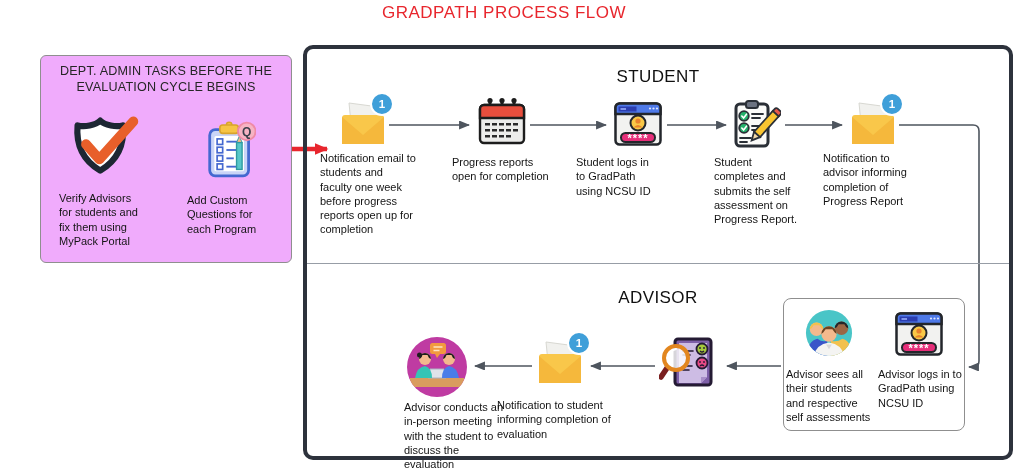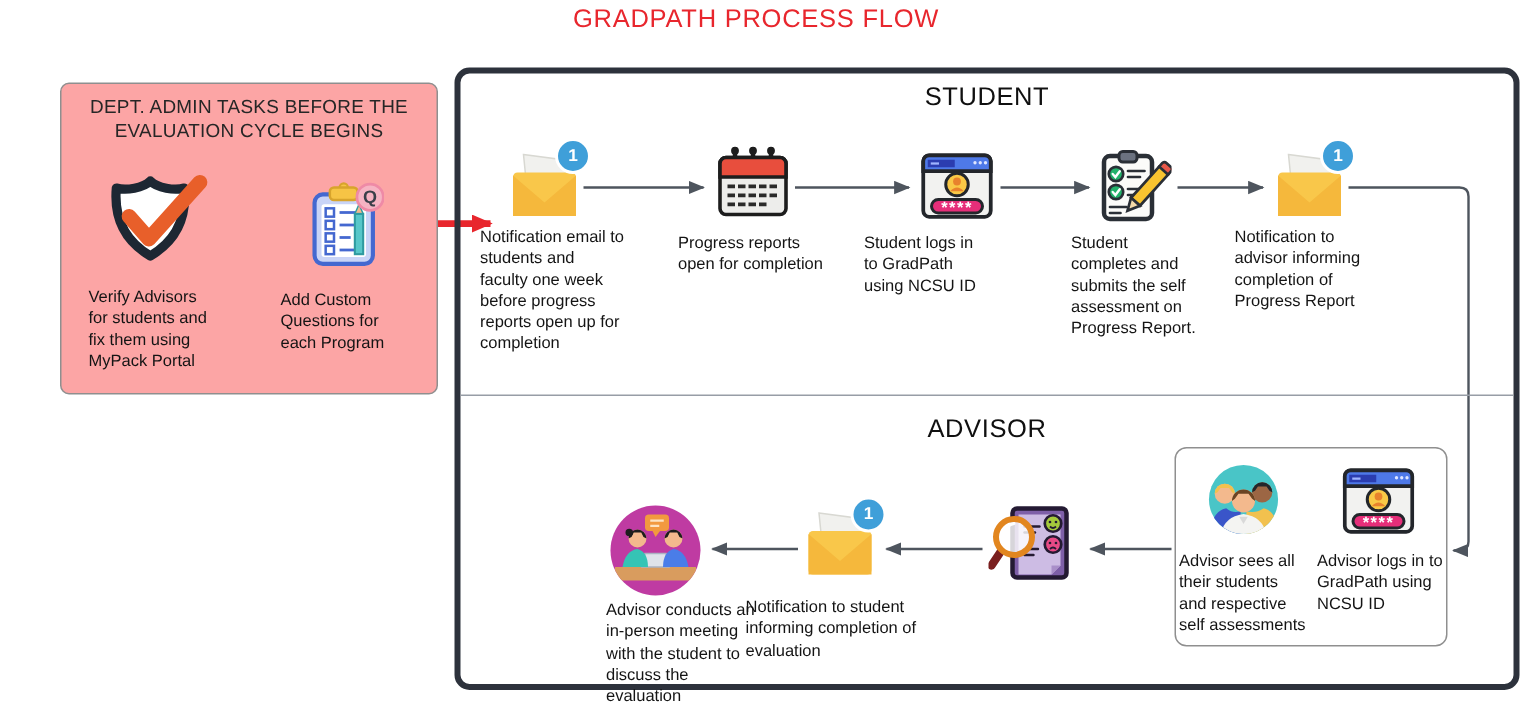--- a/index.html
+++ b/index.html
@@ -1,28 +1,28 @@
 <!DOCTYPE html>
 <html><head>
 <meta charset="utf-8">
 <style>
   html,body{margin:0;padding:0;background:#ffffff;}
   #canvas{position:relative;width:1024px;height:471px;background:#fff;overflow:hidden;
           font-family:"Liberation Sans",sans-serif;color:#141414;}
   .title{position:absolute;top:3px;left:0;width:1008px;text-align:center;
          font-size:17px;letter-spacing:.5px;color:#e8262d;font-weight:400;}
   .admin-box{position:absolute;left:40px;top:55px;width:252px;height:208px;
-             border:1.4px solid #8f8f8f;border-radius:6px;background:#fca5a5;box-sizing:border-box;}
+             border:1.4px solid #8f8f8f;border-radius:6px;background:#f0abfc;box-sizing:border-box;}
   .admin-title{position:absolute;top:7px;left:0;width:100%;text-align:center;
                font-size:12.6px;line-height:1.3;color:#262626;letter-spacing:.2px;}
   .outer-box{position:absolute;left:303px;top:45px;width:710px;height:415px;
              border:4px solid #2d323c;border-radius:10px;background:transparent;box-sizing:border-box;}
   .divider{position:absolute;left:307px;top:263px;width:702px;height:0;border-top:1.3px solid #979da6;}
   .sec-h{position:absolute;left:303px;width:710px;text-align:center;font-size:17px;
-         letter-spacing:.4px;color:#101010;font-weight:400;}
+         letter-spacing:.4px;color:#101010;font-weight:400;margin-top:12px;}
   .lbl{position:absolute;font-size:11px;line-height:1.3;color:#141414;}
   .icon{position:absolute;}
   .badge{position:absolute;top:-9px;right:-7px;width:20px;height:20px;border-radius:50%;
          background:#3f9fd9;border:2.5px solid #fff;color:#fff;font-size:11.5px;font-weight:bold;
          display:flex;align-items:center;justify-content:center;box-sizing:content-box;}
   svg{display:block;}
   svg text{font-family:"Liberation Sans",sans-serif;}
   .overlay{position:absolute;left:0;top:0;width:1024px;height:471px;pointer-events:none;}
 </style>
 </head>

